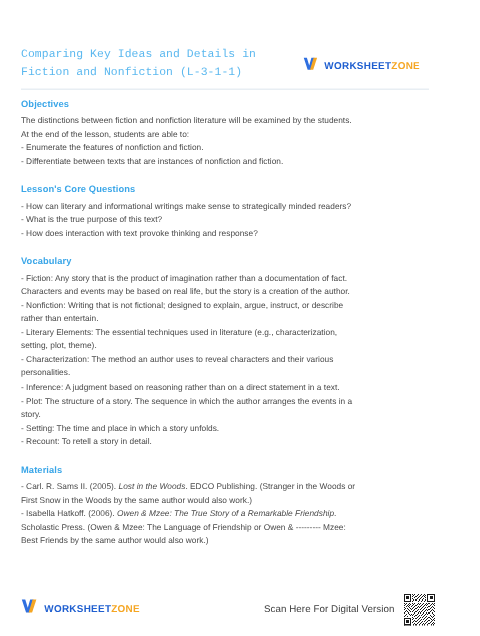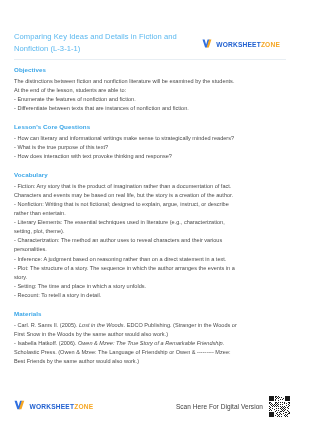--- a/index.html
+++ b/index.html
@@ -31,20 +31,21 @@
     padding-top: 31px;
   }
   .doc-title {
     color: #5bb8ef;
     font-size: 7.6px;
     line-height: 12.4px;
     font-weight: 400;
     letter-spacing: 0.05px;
     max-width: 165px;
     margin: 0;
+    font-family: Liberation Mono, monospace;
   }
   .brand-header {
     display: flex;
     align-items: center;
     gap: 3.5px;
     margin-top: 4px;
     margin-right: 6px;
   }
   .brand-mark {
     display: block;

